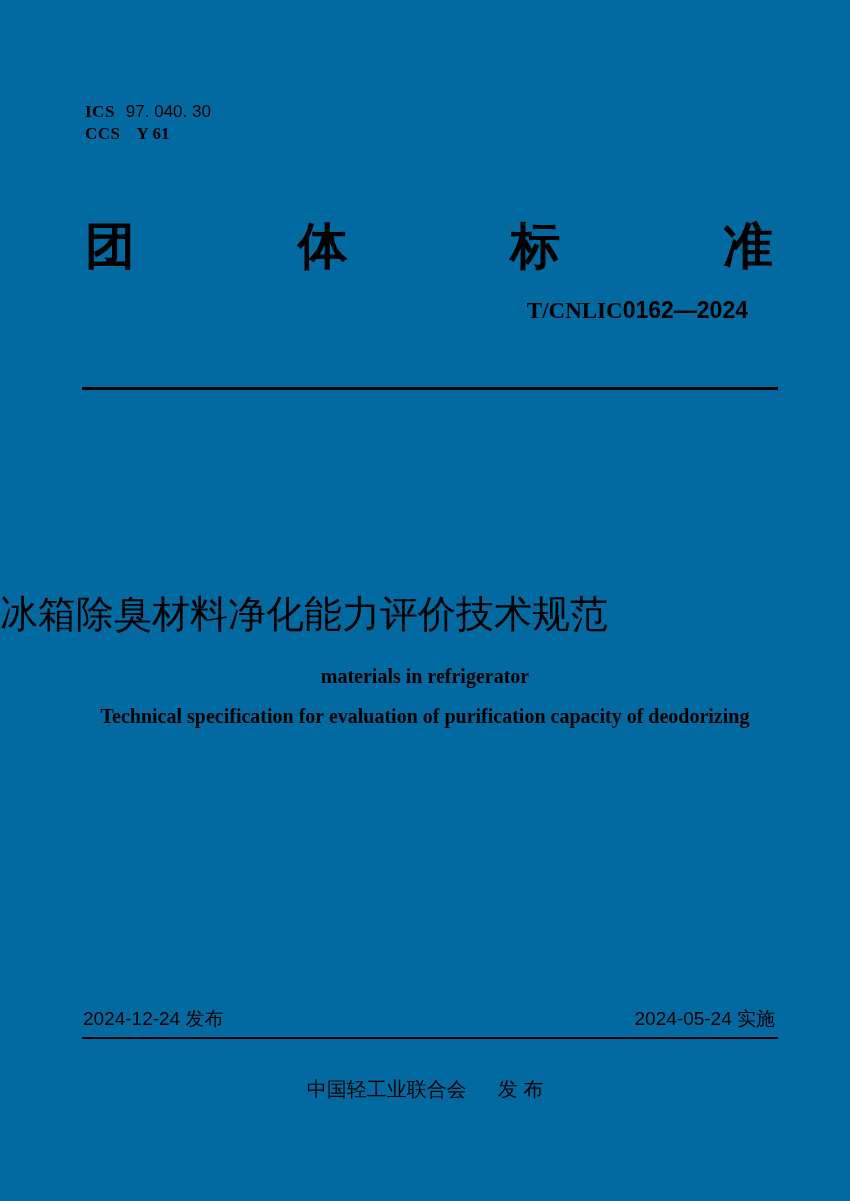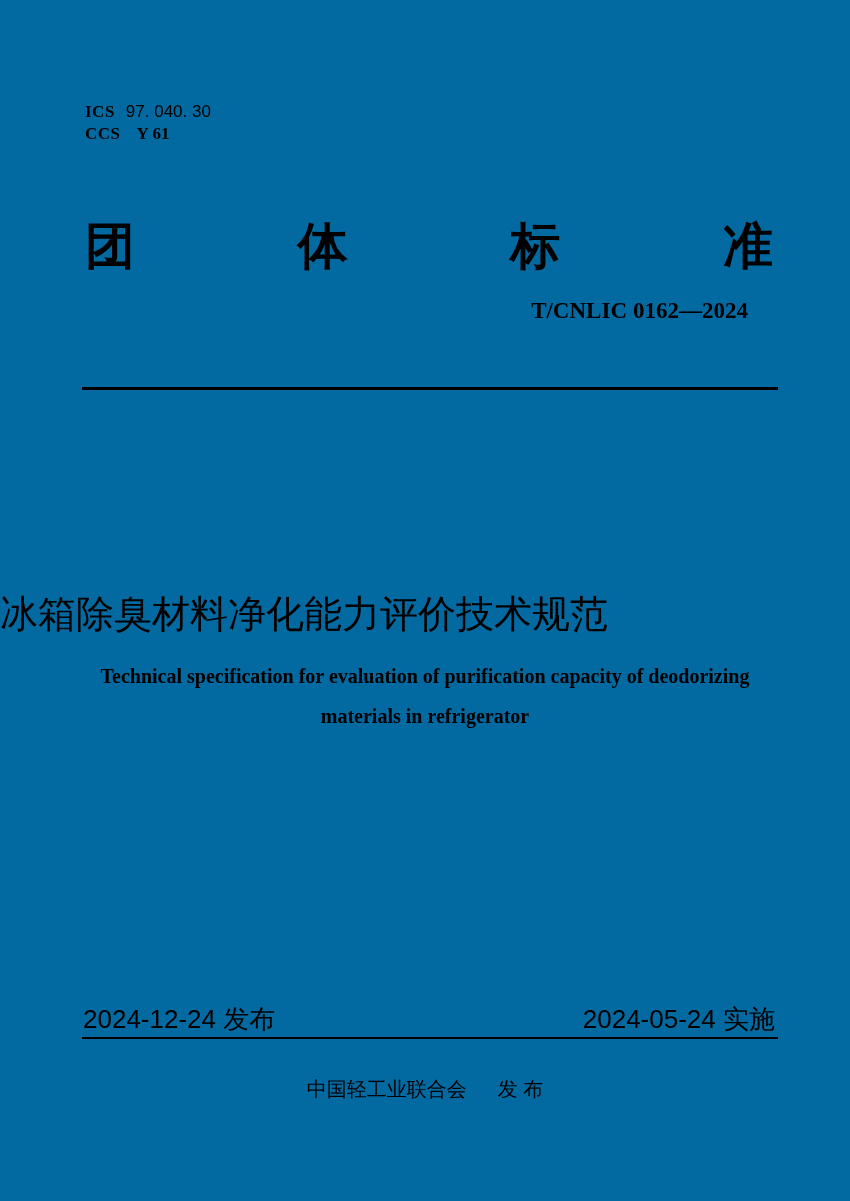--- a/index.html
+++ b/index.html
@@ -63,23 +63,22 @@
     font-size: 23px;
     line-height: 26px;
     white-space: nowrap;
   }
   .std-number .prefix {
     font-family: "Liberation Serif", serif;
     font-weight: bold;
     margin-left: 47px;
   }
   .std-number .code {
-    font-family: Liberation Serif, serif;
+    font-family: Liberation Sans, sans-serif;
     font-weight: 600;
-    margin-left: 6px;
   }
 
   .rule {
     position: absolute;
     left: 82px;
     width: 696px;
     background: #000000;
   }
   .rule-top { top: 387px; height: 3px; }
   .rule-bottom { top: 1037px; height: 2px; }
@@ -112,21 +111,21 @@
   .title-en div { white-space: nowrap; }
 
   
   .dates {
     position: absolute;
     left: 83px;
     top: 1006px;
     width: 692px;
     display: flex;
     justify-content: space-between;
-    font-size: 26px;
+    font-size: 19px;
     font-weight: 500;
     line-height: 26px;
     white-space: nowrap;
     align-items: center;
   }
 
   
   .publisher {
     position: absolute;
     left: 0;
@@ -163,22 +162,22 @@
 
   <div class="std-number">
     <span class="prefix">T/CNLIC</span><span class="code">0162—2024</span>
   </div>
 
   <div class="rule rule-top"></div>
 
   <div class="title-zh">冰箱除臭材料净化能力评价技术规范</div>
 
   <div class="title-en">
+    <div>materials in refrigerator</div>
     <div>Technical specification for evaluation of purification capacity of deodorizing</div>
-    <div>materials in refrigerator</div>
   </div>
 
   <div class="dates">
     <span>2024-12-24 发布</span>
     <span>2024-05-24 实施</span>
   </div>
 
   <div class="rule rule-bottom"></div>
 
   <div class="publisher">

